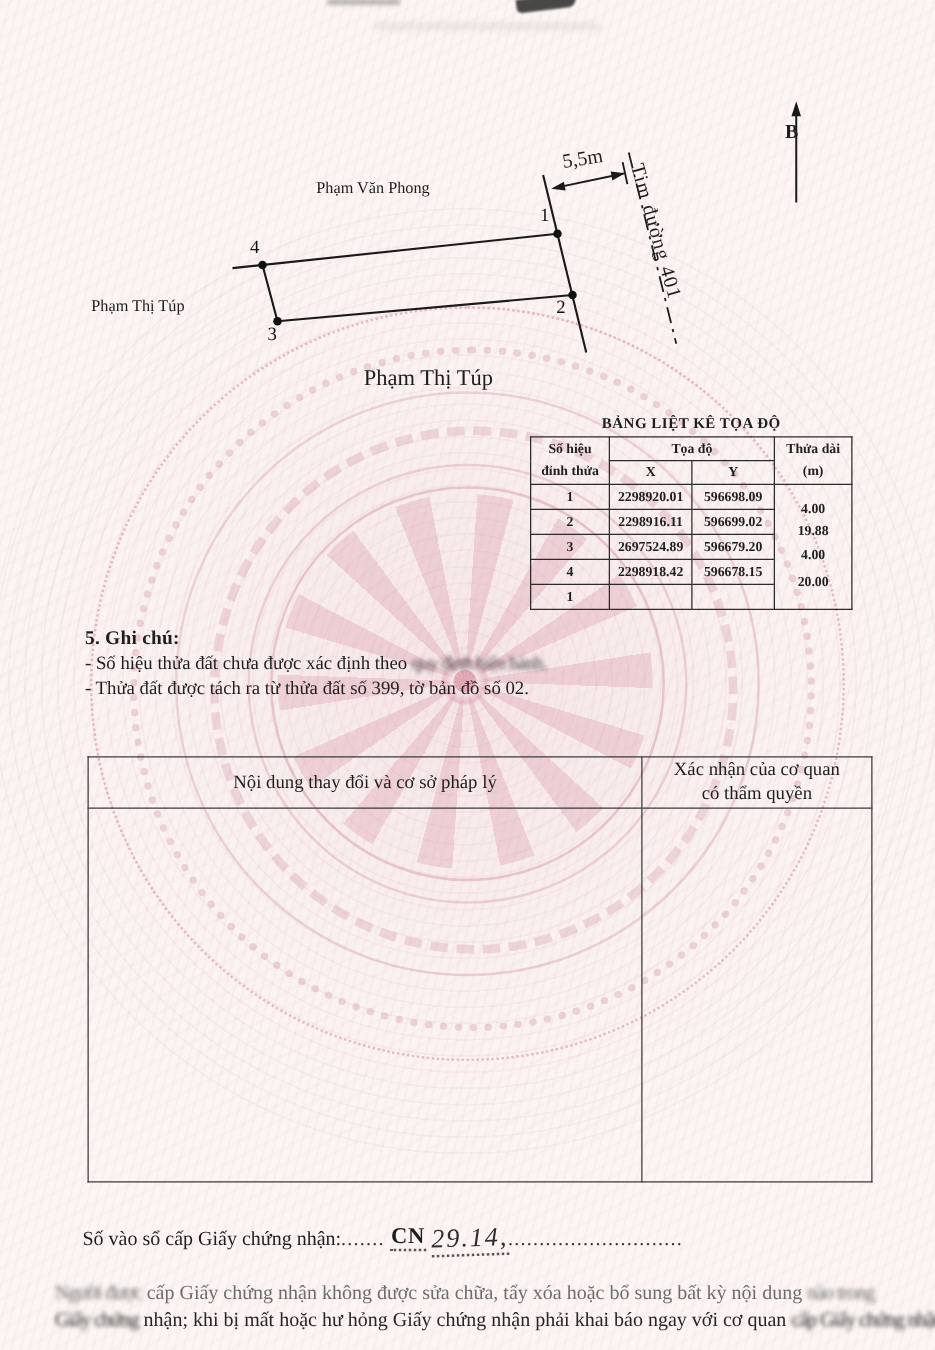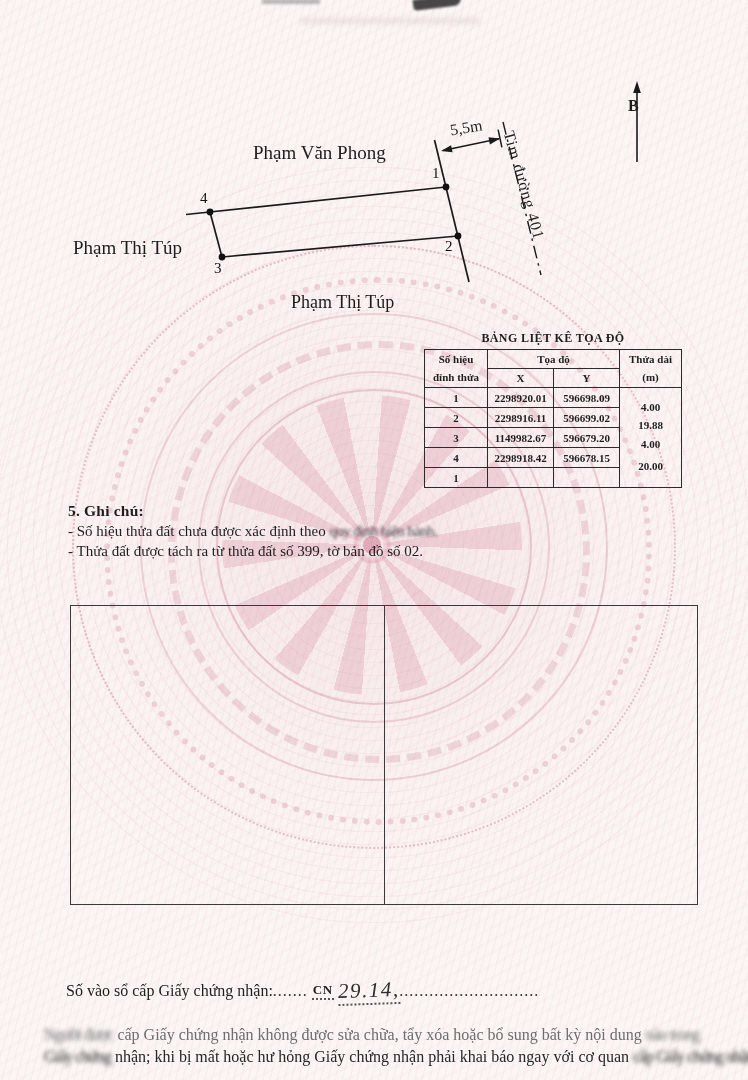--- a/index.html
+++ b/index.html
@@ -36,21 +36,21 @@
   .wm-core{left:352px;top:525px;width:40px;height:40px;
     background:radial-gradient(circle, rgba(209,130,150,.55) 0 30%, rgba(247,232,236,.9) 34%, rgba(209,130,150,.35) 60%, rgba(0,0,0,0) 70%);}
   
   .artifact-a{left:413px;top:-3px;width:48px;height:11px;background:#2a2a2a;border-radius:0 0 7px 4px;
     transform:rotate(-7deg);filter:blur(1px);opacity:.85;}
   .artifact-b{left:262px;top:-1px;width:58px;height:5px;background:#666;filter:blur(1.6px);opacity:.45;}
   .artifact-c{left:300px;top:18px;width:180px;height:6px;background:#b9a9ad;filter:blur(2.5px);opacity:.25;}
   .sec-heading{font-size:15.5px;font-weight:bold;letter-spacing:.2px;}
   .body-text{font-size:15px;}
   .garbled{filter:blur(1.7px);letter-spacing:-.6px;color:#474747;}
-  .dlabel{position:absolute;font-size:19px;color:#1c1c1c;white-space:nowrap;}
+  .dlabel{position:absolute;font-size:13px;color:#1c1c1c;white-space:nowrap;}
   .vlabel{position:absolute;font-size:15px;color:#111;}
   .dim-label{position:absolute;font-size:16px;transform:rotate(-9deg);}
   .road-label{position:absolute;font-size:16px;transform:rotate(74deg);transform-origin:0 0;white-space:nowrap;letter-spacing:1px;}
   .north-b{position:absolute;font-size:16px;font-weight:bold;}
 
   
   .coord-wrap{left:424px;top:331px;width:258px;}
   .coord-title{font-size:12px;font-weight:bold;text-align:center;letter-spacing:.4px;margin-bottom:3px;}
   table.coord{border-collapse:collapse;width:258px;table-layout:fixed;}
   table.coord td{border:1.4px solid #2b2b2b;font-size:11px;font-weight:bold;text-align:center;padding:0;vertical-align:middle;}
@@ -62,21 +62,21 @@
 
   
   table.changes{position:absolute;left:70px;top:605px;width:628px;border-collapse:collapse;table-layout:fixed;}
   table.changes td{border:1.5px solid #3a3a3a;font-size:15px;text-align:center;vertical-align:middle;}
   table.changes .hd{height:38px;line-height:1.25;}
   table.changes .bd{height:296px;}
 
   
   .registry{left:66px;top:977px;font-size:16px;white-space:nowrap;}
   .registry .dots{letter-spacing:1px;color:#333;}
-  .registry .cn{font-size:13px;font-weight:bold;letter-spacing:.5px;border-bottom:2px dotted #555;padding:0 1px 1px 1px;position:relative;top:-2px;}
+  .registry .cn{font-size:18px;font-weight:bold;letter-spacing:.5px;border-bottom:2px dotted #555;padding:0 1px 1px 1px;position:relative;top:-2px;}
   .registry .handwritten{font-size:21px;font-style:italic;color:#2e2e2e;letter-spacing:1.5px;display:inline-block;transform:rotate(-2deg);position:relative;top:1px;border-bottom:2px dotted #555;}
 
   
   .footer-line{position:absolute;left:44px;width:672px;font-size:16px;white-space:nowrap;}
   .fl1{top:1026px;color:#6d6d6d;filter:blur(.35px);}
   .fl2{top:1048px;color:#262626;}
   .fgarble{filter:blur(1.9px);letter-spacing:-.8px;}
 </style>
 </head>
 <body>
@@ -165,21 +165,21 @@
           <div class="len-val" style="top:72px;">20.00</div>
         </td>
       </tr>
       <tr class="drow">
         <td>2</td>
         <td>2298916.11</td>
         <td>596699.02</td>
       </tr>
       <tr class="drow">
         <td>3</td>
-        <td>1149982.67</td>
+        <td>2697524.89</td>
         <td>596679.20</td>
       </tr>
       <tr class="drow">
         <td>4</td>
         <td>2298918.42</td>
         <td>596678.15</td>
       </tr>
       <tr class="drow">
         <td>1</td>
         <td></td>
@@ -191,20 +191,27 @@
 
   <div class="abs sec-heading" style="left:68px;top:502px;">5. Ghi chú:</div>
   <div class="abs body-text" style="left:68px;top:523px;">
     <span>- Số hiệu thửa đất chưa được xác định theo</span>
     <span class="garbled">quy định hiện hành.</span>
   </div>
   <div class="abs body-text" style="left:68px;top:543px;">- Thửa đất được tách ra từ thửa đất số 399, tờ bản đồ số 02.</div>
 
   <table class="changes">
     <tbody>
+        <tr>
+      <td class="hd" style="width:440px;">Nội dung thay đổi và cơ sở pháp lý</td>
+      <td class="hd">
+        <span>Xác nhận của cơ quan</span><br>
+        <span>có thẩm quyền</span>
+      </td>
+    </tr>
     <tr>
       <td class="bd"></td>
       <td class="bd"></td>
     </tr>
   </tbody>
     </table>
 
   <div class="abs registry">
     <span>Số vào sổ cấp Giấy chứng nhận:</span><span class="dots">.......</span>
     <span class="cn">CN</span>

